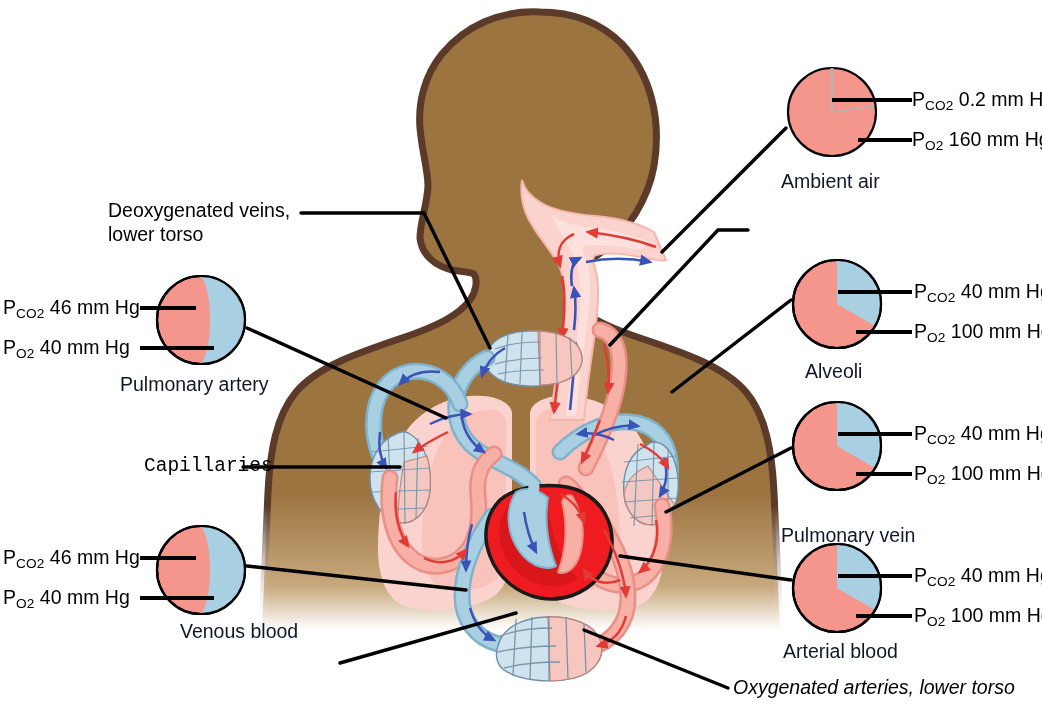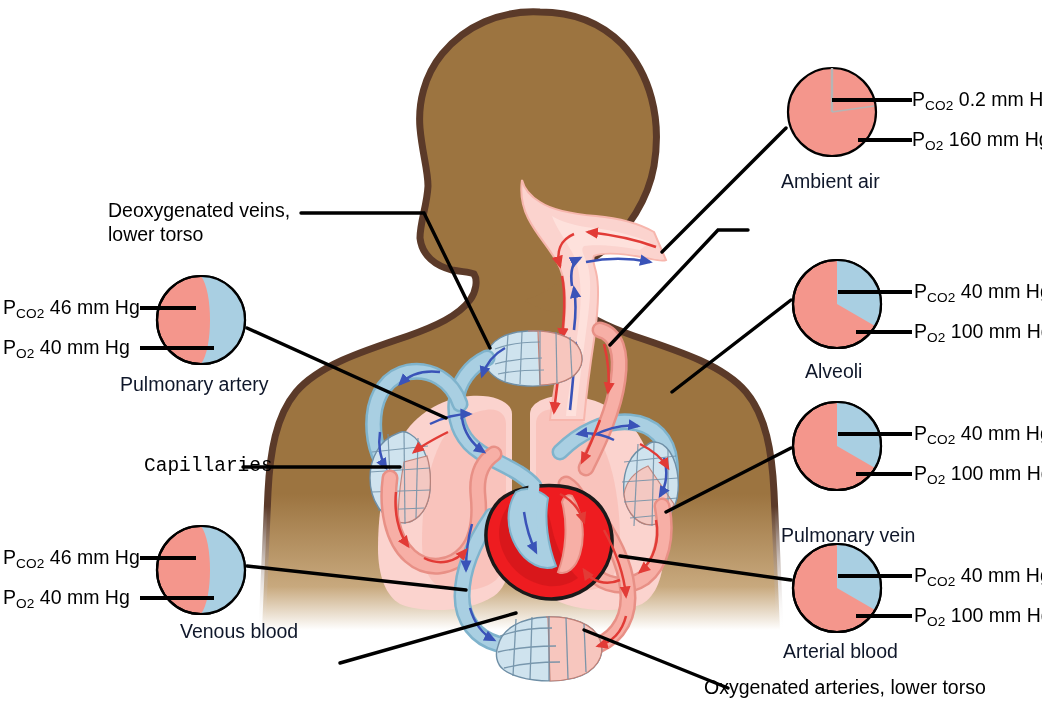--- a/index.html
+++ b/index.html
@@ -396,15 +396,15 @@
     </g>
   </svg>
 
   <div class="lbl" style="left:108px; top:199px;"><span>Deoxygenated veins,</span>
 <span>lower torso</span></div>
 
   <div class="lbl" style="left:144px; top:455px;font-family:Liberation Mono, monospace;"><span>Capillaries</span></div>
 
 
 
-  <div class="lbl" style="left:704px; top:676px;"><span>Oxygenated arteries, lower torso</span></div>
+  <div class="lbl" style="left:733px; top:676px;font-style:italic;"><span>Oxygenated arteries, lower torso</span></div>
 
 </div>
 
 </body></html>

